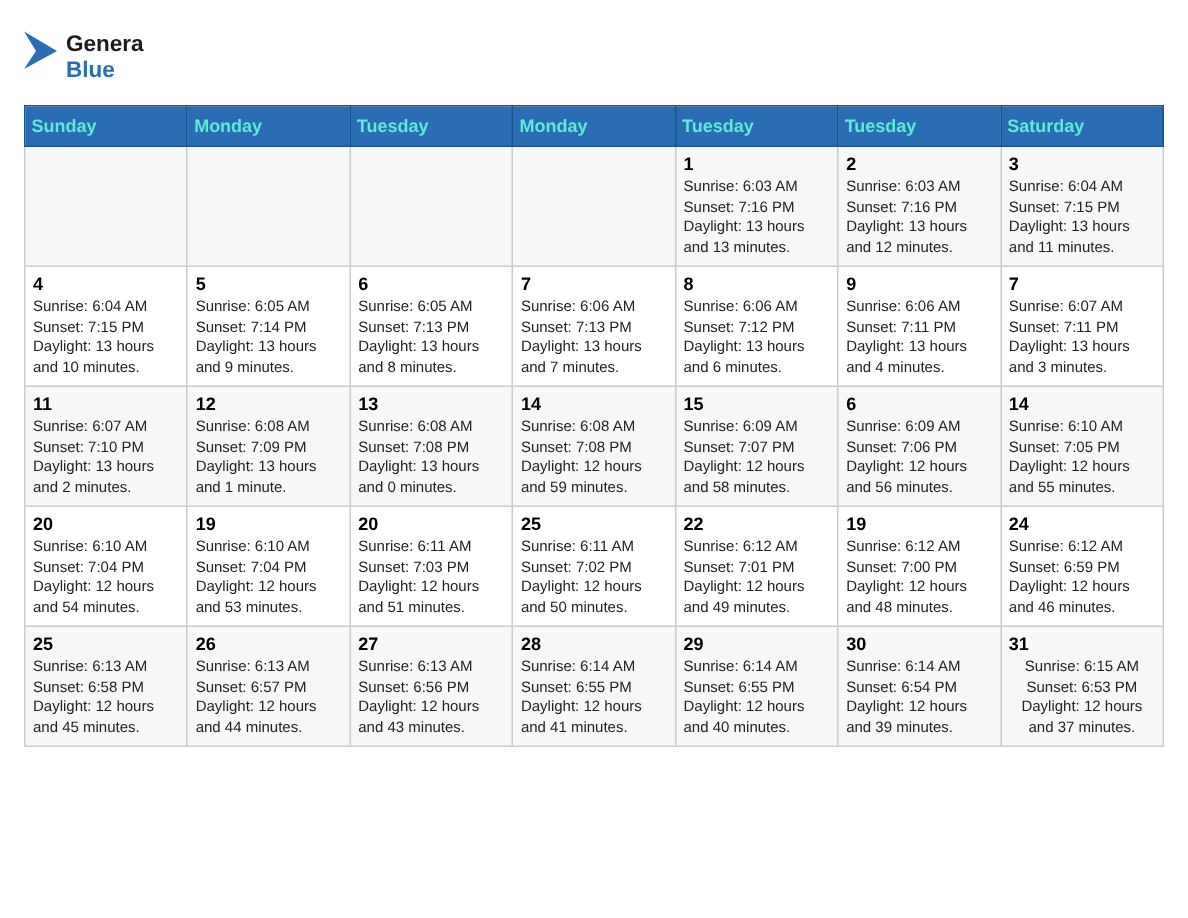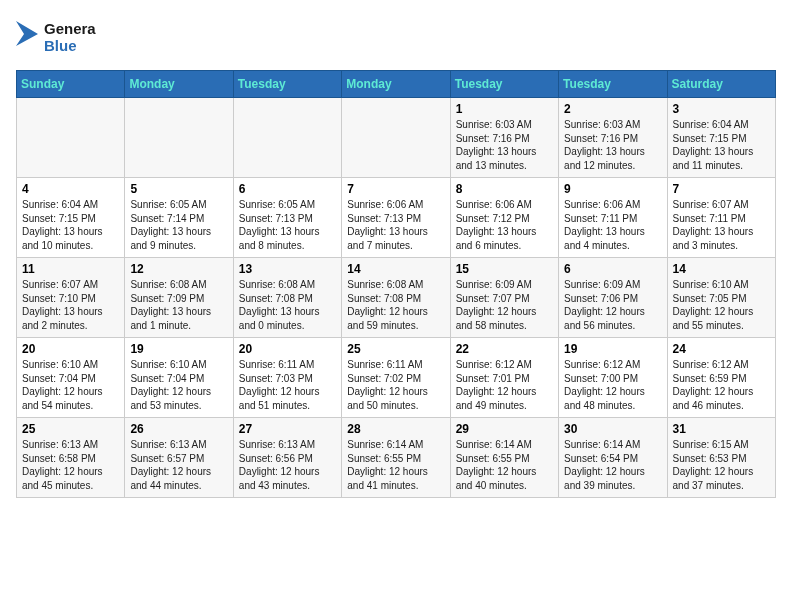--- a/index.html
+++ b/index.html
@@ -324,20 +324,20 @@
         </td>
         <td>
           <span class="day-number">30</span>
           <div class="day-info" style="white-space: pre-line;">Sunrise: 6:14 AM
 Sunset: 6:54 PM
 Daylight: 12 hours
 and 39 minutes.</div>
         </td>
         <td>
           <span class="day-number">31</span>
-          <div class="day-info" style="white-space: pre-line;">Sunrise: 6:15 AM
+          <div class="day-info" style="white-space: pre-line; text-align: center;">Sunrise: 6:15 AM
 Sunset: 6:53 PM
 Daylight: 12 hours
 and 37 minutes.</div>
         </td>
       </tr>
     </tbody>
 </table>
 
 </body></html>

